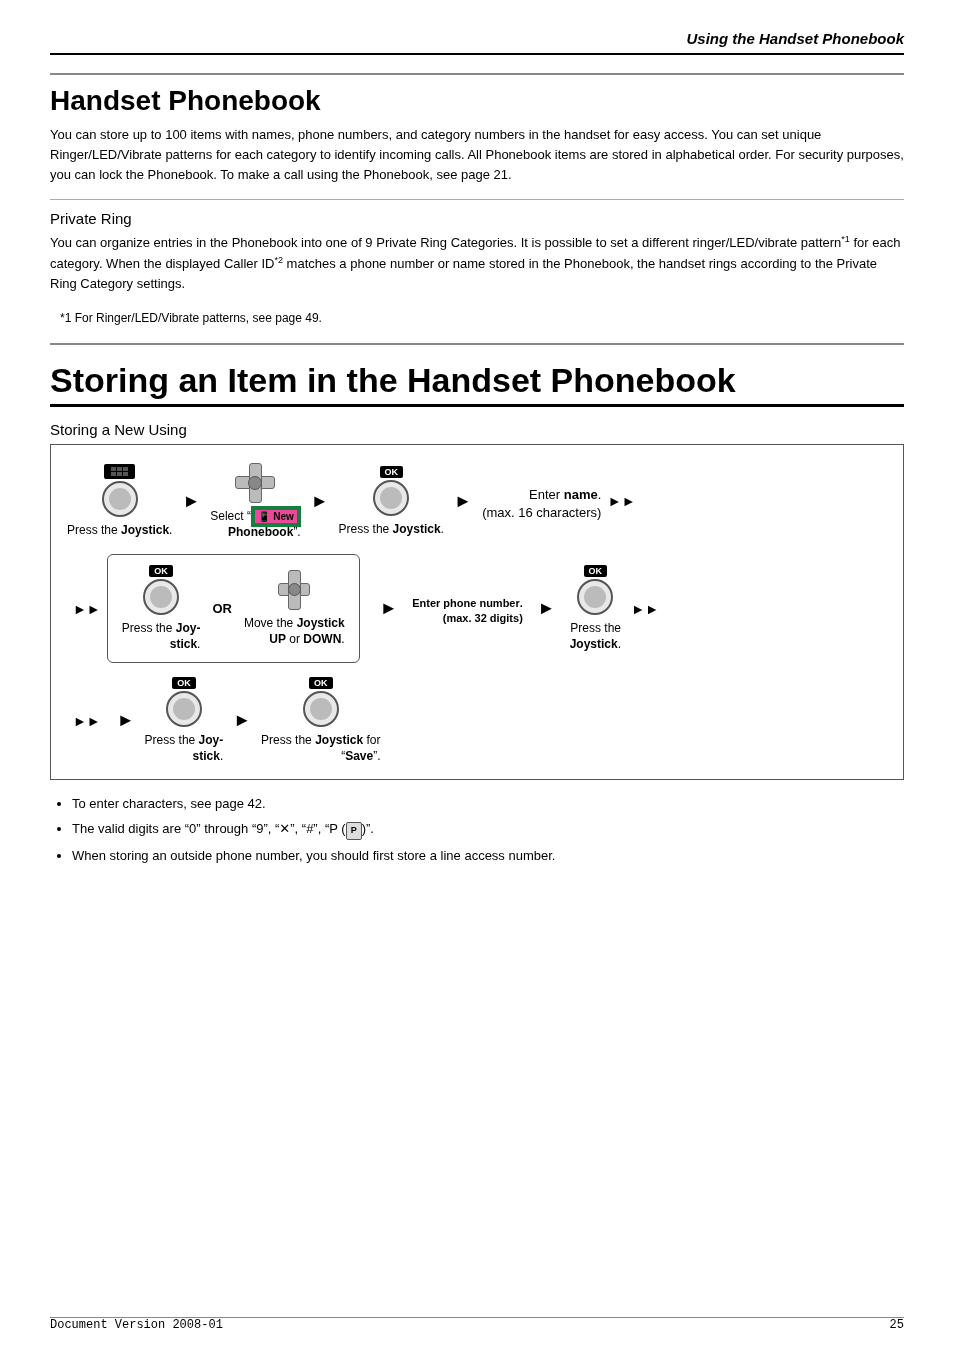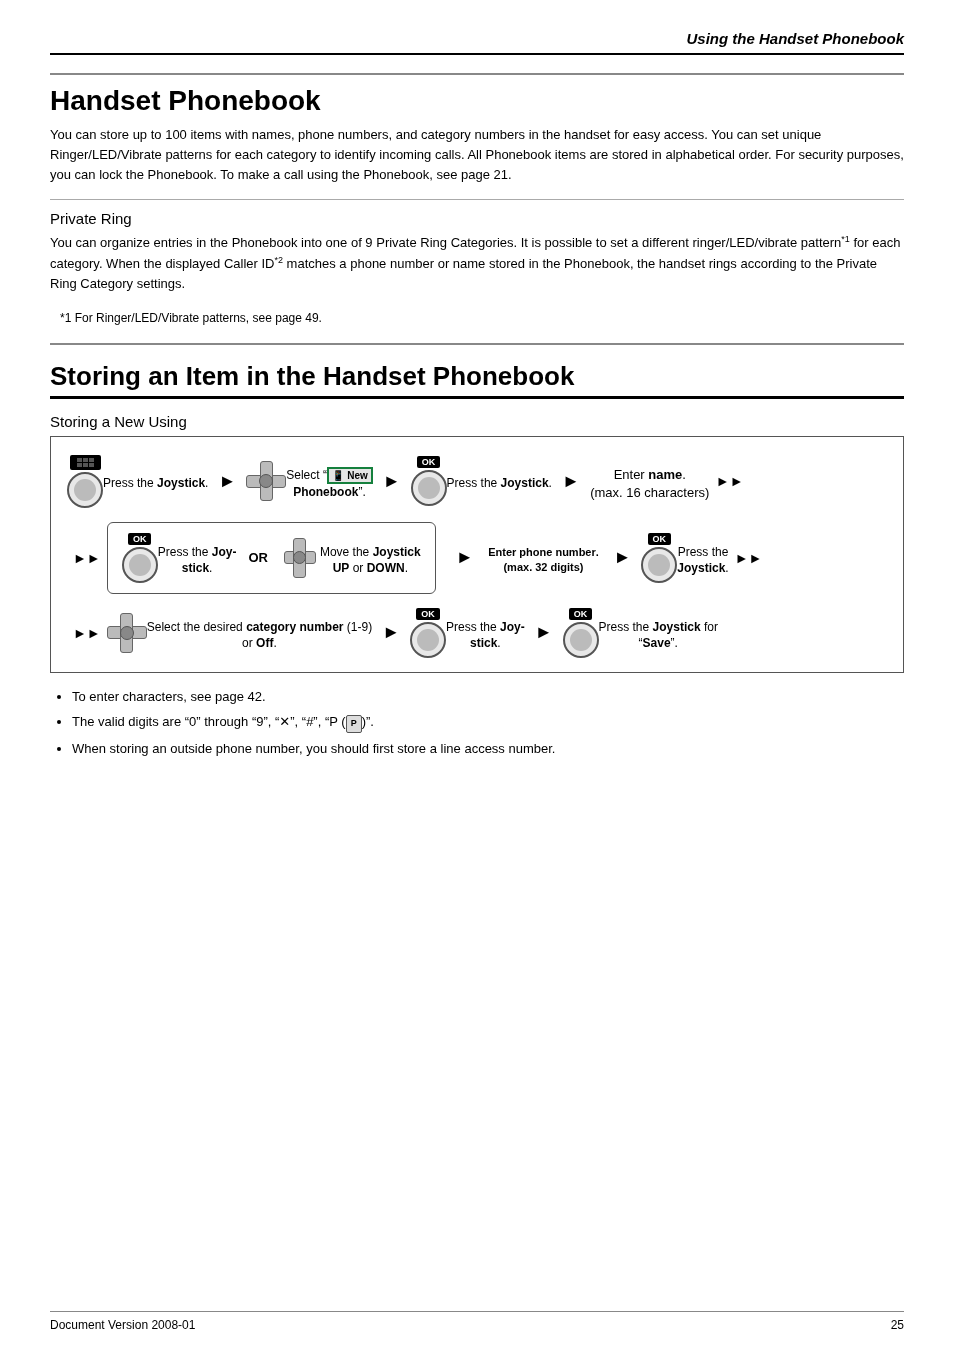--- a/index.html
+++ b/index.html
@@ -67,21 +67,21 @@
       margin: 16px 0;
     }
 
     .divider-light {
       border-top: 1px solid #aaa;
       margin: 10px 0;
     }
 
     
     .big-section-title {
-      font-size: 26px;
+      font-size: 34px;
       font-weight: bold;
       margin-bottom: 4px;
     }
 
     .big-section-divider {
       border-top: 3px solid #000;
       margin-bottom: 14px;
     }
 
     
@@ -95,32 +95,32 @@
     
     .diag-row {
       display: flex;
       align-items: center;
       margin-bottom: 14px;
       flex-wrap: nowrap;
     }
 
     .diag-cell {
       display: flex;
-      flex-direction: row;
+      flex-direction: column;
       align-items: center;
       justify-content: center;
       min-width: 60px;
       text-align: center;
     }
 
     .diag-cell-text {
       font-size: 12px;
       margin-top: 5px;
       line-height: 1.35;
-      text-align: center;
+      text-align: right;
     }
 
     .arrow {
       font-size: 18px;
       margin: 0 10px;
       color: #000;
     }
 
     .double-arrow {
       font-size: 14px;
@@ -262,22 +262,22 @@
     
     .page-footer {
       position: absolute;
       bottom: 20px;
       left: 50px;
       right: 50px;
       display: flex;
       justify-content: space-between;
       align-items: center;
       border-top: 1.5px solid #888;
-      padding-top: 6px;
       font-size: 12px;
+      font-family: Liberation Mono, monospace;
     }
 
     sup {
       font-size: 9px;
     }
   </style>
 </head>
 <body>
 
 <div class="page">
@@ -331,21 +331,21 @@
       </div>
 
       <div class="arrow">►</div>
 
       <div class="diag-cell">
         <div class="joystick-icon">
           <div class="joystick-h"></div>
           <div class="joystick-v"></div>
           <div class="joystick-center"></div>
         </div>
-        <div class="diag-cell-text">Select “<span style="border:2px solid #15803d;padding:1px 3px;font-size:10px;background:#e5e5e5;font-weight:bold;">📱 <strong>New</strong></span><br><strong>Phonebook</strong>”.</div>
+        <div class="diag-cell-text">Select “<span style="border:4px solid #15803d;padding:1px 3px;font-size:10px;background:#ec4899;font-weight:bold;">📱 <strong>New</strong></span><br><strong>Phonebook</strong>”.</div>
       </div>
 
       <div class="arrow">►</div>
 
       <div class="diag-cell">
         <div class="btn-icon">
           <div class="btn-top-label">OK</div>
           <div class="btn-circle">
             <div class="btn-circle-inner"></div>
           </div>
@@ -406,28 +406,20 @@
         </div>
         <div class="diag-cell-text">Press the<br><strong>Joystick</strong>.</div>
       </div>
 
       <div class="double-arrow">►►</div>
     </div>
 
     <div style="display:flex; align-items:center; flex-wrap:nowrap;">
       <div class="double-arrow">►►</div>
 
-      <div class="diag-cell" style="min-width:130px;">
-        <div class="joystick-icon">
-          <div class="joystick-h"></div>
-          <div class="joystick-v"></div>
-          <div class="joystick-center"></div>
-        </div>
-        <div class="diag-cell-text">Select the desired <strong>category number</strong> (1-9)<br>or <strong>Off</strong>.</div>
-      </div>
 
       <div class="arrow">►</div>
 
       <div class="diag-cell">
         <div class="btn-icon">
           <div class="btn-top-label">OK</div>
           <div class="btn-circle">
             <div class="btn-circle-inner"></div>
           </div>
         </div>

